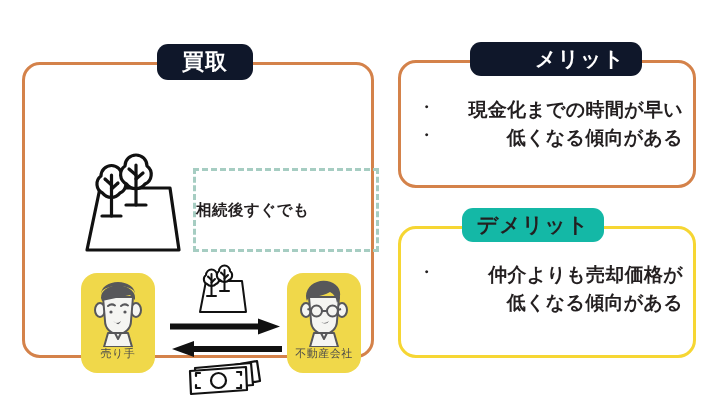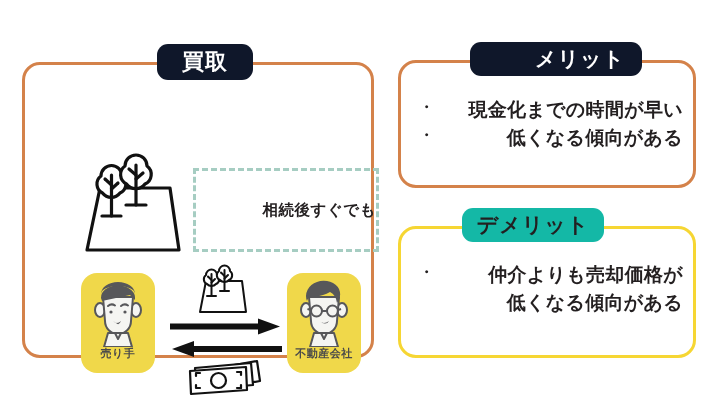--- a/index.html
+++ b/index.html
@@ -59,21 +59,21 @@
   .dashed-note {
     position: absolute;
     left: 168px;
     top: 103px;
     width: 186px;
     height: 84px;
     border: 3px dashed #a6cdc2;
     box-sizing: border-box;
     display: flex;
     flex-direction: column;
-    align-items: flex-end;
+    align-items: flex-start;
     justify-content: center;
     color: #231f20;
     font-size: 15.5px;
     font-weight: bold;
     line-height: 1.55;
     letter-spacing: 0.5px;
   }
   .dashed-note span { display: block; }
 
   .land-big {
@@ -120,21 +120,21 @@
   }
   #avatar-seller { left: 56px; top: 208px; }
   #avatar-company { left: 262px; top: 208px; }
   .avatar-art {
     width: 60px;
     height: 70px;
     margin-top: 4px;
   }
   .avatar-label {
     font-size: 11px;
-    font-weight: bold;
+    font-weight: normal;
     color: #4a4a4a;
     letter-spacing: 0.5px;
     margin-top: -1px;
   }
 
   
   #panel-merit { left: 398px; top: 60px; width: 298px; height: 128px; }
   #badge-merit { left: 470px; top: 42px; width: 124px; height: 34px; font-size: 21px; padding-left: 48px; }
   #panel-demerit { left: 398px; top: 226px; width: 298px; height: 132px; }
   #badge-demerit { left: 462px; top: 208px; width: 142px; height: 34px; font-size: 21px; }

